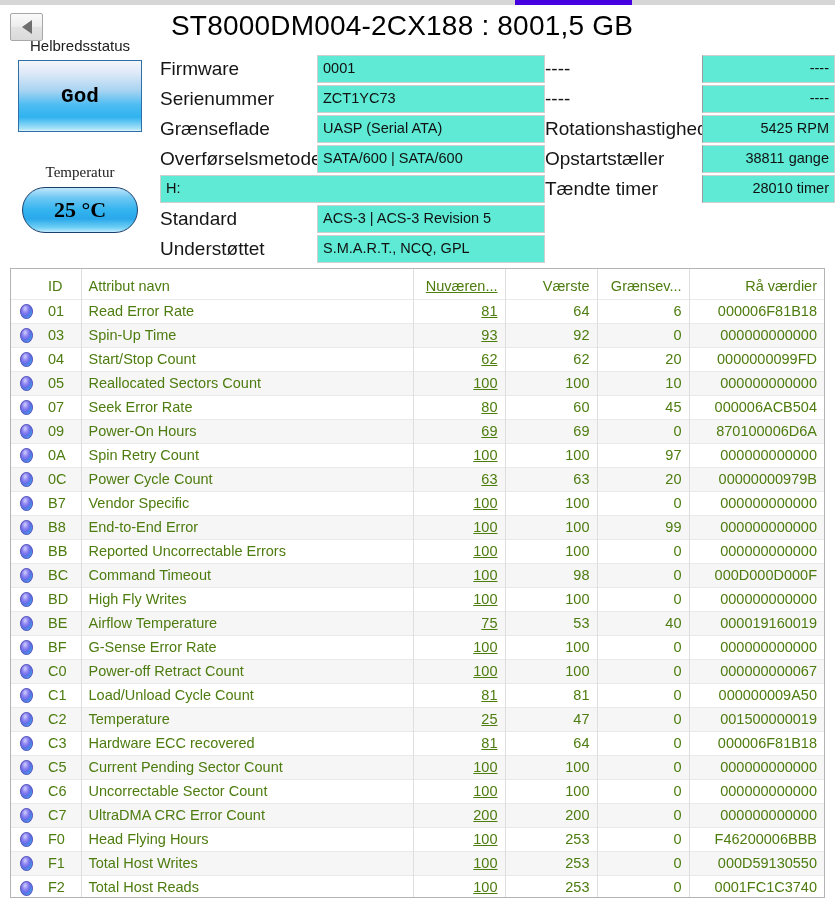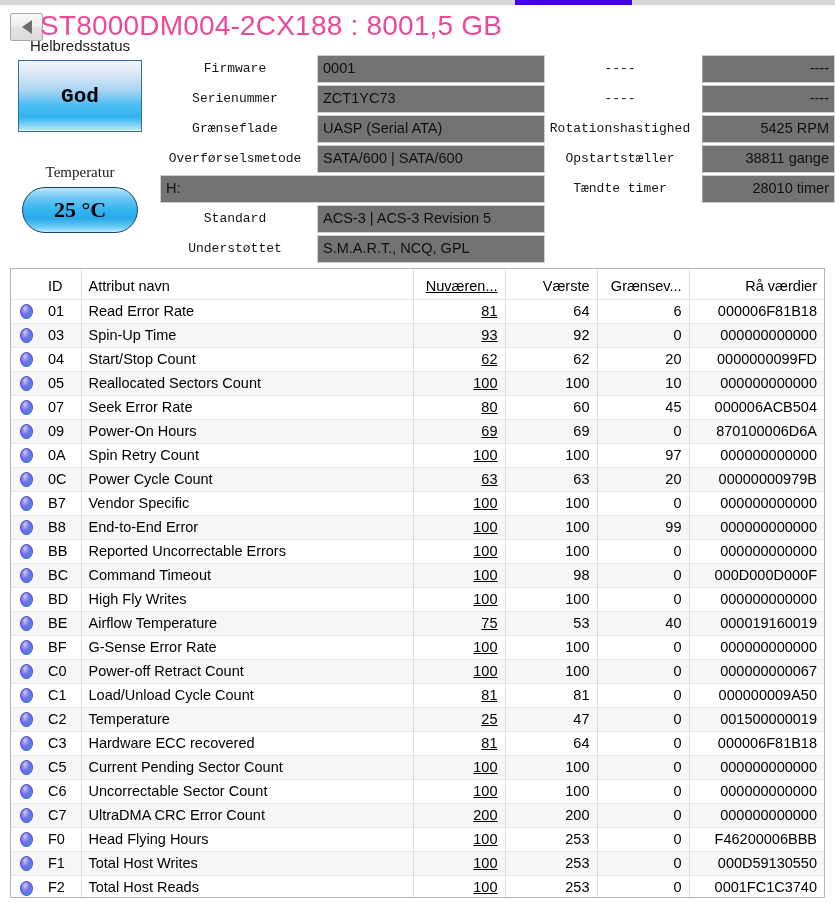--- a/index.html
+++ b/index.html
@@ -43,23 +43,24 @@
     width: 0; height: 0;
     border-top: 7px solid transparent;
     border-bottom: 7px solid transparent;
     border-right: 10px solid #6e6e6e;
   }
 
   
   .title {
     position: absolute; left: 0; top: 10px;
     width: 764px;
+    text-align: center;
     font-size: 28px;
     font-weight: 400;
-    color: #ec4899;
+    color: #000000;
     letter-spacing: 0.2px;
     padding-left: 40px;
   }
 
   
   .leftcol {
     position: absolute; left: 0; top: 37px;
     width: 160px;
   }
   .cap {
@@ -103,34 +104,33 @@
     position: absolute; left: 545px; top: 55px;
     width: 290px;
   }
   .irow {
     display: flex; align-items: stretch;
     height: 28px;
     margin-bottom: 2px;
   }
   .ilbl {
     flex: 0 0 auto;
-    text-align: center;
-    font-size: 13px;
+    text-align: left;
+    font-size: 19px;
     color: #151515;
     padding-right: 7px;
     line-height: 27px;
     white-space: nowrap;
-    font-family: Liberation Mono, monospace;
   }
   .infoL .ilbl { width: 157px; }
   .infoR .ilbl { width: 157px; }
   .ival {
     flex: 1 1 auto;
     border: 1px solid #cfcfcf;
-    background: #737373;
+    background: #5eead4;
     font-size: 14.5px;
     color: #111;
     line-height: 25px;
     padding: 0 5px;
     overflow: hidden;
     white-space: nowrap;
   }
   .infoR .ival { text-align: right; }
   .infoR .ival { border-left: 1px solid #9b9b9b; }
 
@@ -139,21 +139,21 @@
     position: absolute; left: 10px; top: 268px;
     width: 815px; height: 630px;
     border: 1px solid #b4b4b4;
     background: #fff;
     overflow: hidden;
   }
   table.smart {
     width: 100%;
     border-collapse: collapse;
     font-size: 14.5px;
-    color: #000000;
+    color: #4d7c0f;
   }
   table.smart th {
     font-weight: 400;
     padding: 3px 7px 5px 7px;
     height: 30px;
     background: #fff;
     border-right: 1px solid #dedede;
     white-space: nowrap;
     vertical-align: bottom;
   }

